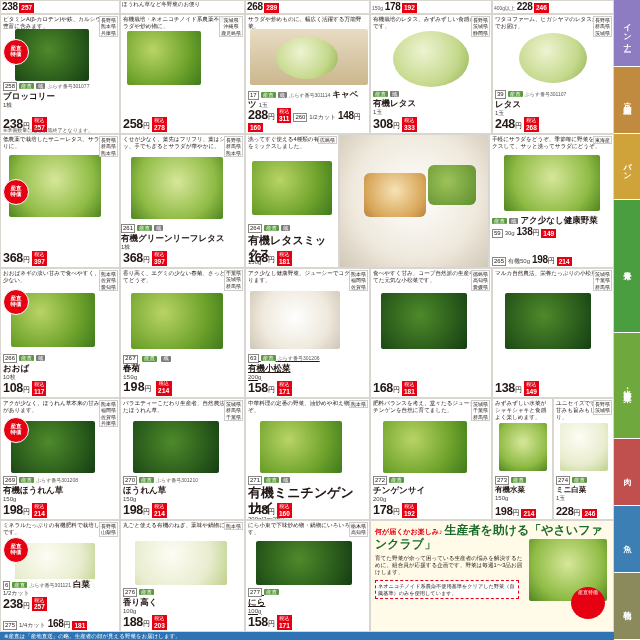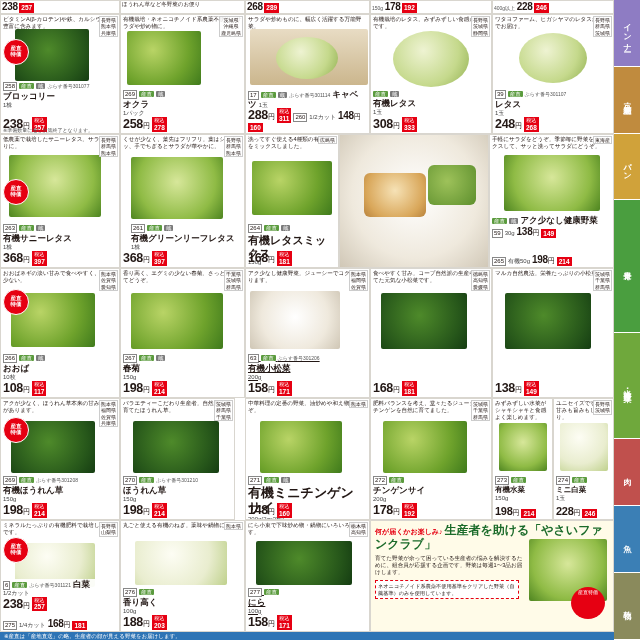--- a/index.html
+++ b/index.html
@@ -143,27 +143,20 @@
       <div class="smalltxt" style="position:absolute;left:2px;bottom:-1px;">※準備数量に達し次第終了となります。</div>
     </div>
 
     <div class="cell" style="left:120px;top:14px;width:125px;height:120px;">
       <div class="blurb">有機栽培・ネオニコチノイド系農薬不使用。サラダや炒め物に。</div>
       <div class="ph leafy" style="left:6px;top:16px;width:74px;height:54px;"></div>
       <div class="prefbox" style="white-space:pre-line">茨城県
 沖縄県
 鹿児島県</div>
       <div class="pbox">
-        <div style="padding:1px 2px 0 2px;">
-          <span class="code">269</span>
-          <span class="tag">産直</span>
-          <span class="tag grey">蔵</span>
-          <div class="pname">オクラ</div>
-          <div class="pspec">1パック</div>
-        </div>
         <div class="pricerow">
           <span class="price">258</span><span class="yen">円</span>
           <span class="taxbox"><span>税込</span><b>278</b></span>
         </div>
       </div>
     </div>
 
     <div class="cell" style="left:245px;top:14px;width:125px;height:120px;">
       <div class="blurb">サラダや炒めものに、幅広く活躍する万能野菜。</div>
       <div class="ph wood" style="left:4px;top:14px;width:118px;height:56px;"></div>
@@ -230,42 +223,35 @@
     </div>
 
     <div class="cell" style="left:0;top:134px;width:120px;height:134px;">
       <div class="blurb">低農薬で栽培したサニーレタス。サラダの彩りに。</div>
       <div class="ph leafy2" style="left:8px;top:20px;width:92px;height:62px;"></div>
       <div class="prefbox" style="white-space:pre-line">長野県
 群馬県
 熊本県</div>
       <div class="badge" style="left:2px;top:44px;">産直<br>特価</div>
       <div class="pbox">
-        <div style="padding:1px 2px 0 2px;">
-          <span class="code">263</span>
-          <span class="tag">産直</span>
-          <span class="tag grey">蔵</span>
-          <div class="pname">有機サニーレタス</div>
-          <div class="pspec">1株</div>
-        </div>
         <div class="pricerow">
           <span class="price">368</span><span class="yen">円</span>
           <span class="taxbox"><span>税込</span><b>397</b></span>
         </div>
       </div>
     </div>
 
     <div class="cell" style="left:120px;top:134px;width:125px;height:134px;">
       <div class="blurb">くせが少なく、葉先はフリフリ。葉はシャキッ、手でちぎるとサラダが華やかに。</div>
       <div class="ph leafy2" style="left:10px;top:22px;width:92px;height:62px;"></div>
       <div class="prefbox" style="white-space:pre-line">長野県
 群馬県
 熊本県</div>
       <div class="pbox">
-        <div style="padding:1px 2px 0 10px;">
+        <div style="padding:1px 2px 0 0;">
           <span class="code">261</span>
           <span class="tag">産直</span>
           <span class="tag grey">蔵</span>
           <div class="pname">有機グリーンリーフレタス</div>
           <div class="pspec">1株</div>
         </div>
         <div class="pricerow">
           <span class="price">368</span><span class="yen">円</span>
           <span class="taxbox"><span>税込</span><b>397</b></span>
         </div>
@@ -337,21 +323,21 @@
           <div class="pname">おおば</div>
           <div class="pspec">10枚</div>
         </div>
         <div class="pricerow">
           <span class="price">108</span><span class="yen">円</span>
           <span class="taxbox"><span>税込</span><b>117</b></span>
         </div>
       </div>
     </div>
 
-    <div class="cell" style="left:120px;top:268px;width:125px;height:130px;">
+    <div class="cell" style="left:120px;top:268px;width:125px;height:130px;font-family:Liberation Mono, monospace;">
       <div class="blurb">香り高く、エグミの少ない春菊。さっと茹でてどうぞ。</div>
       <div class="ph leafy" style="left:10px;top:24px;width:92px;height:56px;"></div>
       <div class="prefbox" style="white-space:pre-line">千葉県
 茨城県
 群馬県</div>
       <div class="pbox">
         <div style="padding:1px 2px 0 2px;">
           <span class="code">267</span>
           <span class="tag">産直</span>
           <span class="tag grey">蔵</span>
@@ -430,21 +416,21 @@
           <div class="pname">有機ほうれん草</div>
           <div class="pspec">150g</div>
         </div>
         <div class="pricerow">
           <span class="price">198</span><span class="yen">円</span>
           <span class="taxbox"><span>税込</span><b>214</b></span>
         </div>
       </div>
     </div>
 
-    <div class="cell" style="left:120px;top:398px;width:115px;height:122px;">
+    <div class="cell" style="left:120px;top:398px;width:125px;height:122px;">
       <div class="blurb">バラエティーこだわり生産者。自然農法で育てたほうれん草。</div>
       <div class="ph dark" style="left:12px;top:22px;width:86px;height:52px;"></div>
       <div class="prefbox" style="white-space:pre-line">茨城県
 群馬県
 千葉県</div>
       <div class="pbox">
         <div style="padding:1px 2px 0 2px;">
           <span class="code">270</span>
           <span class="tag">産直</span>
           <span class="smalltxt">ぷらす番号301210</span>

